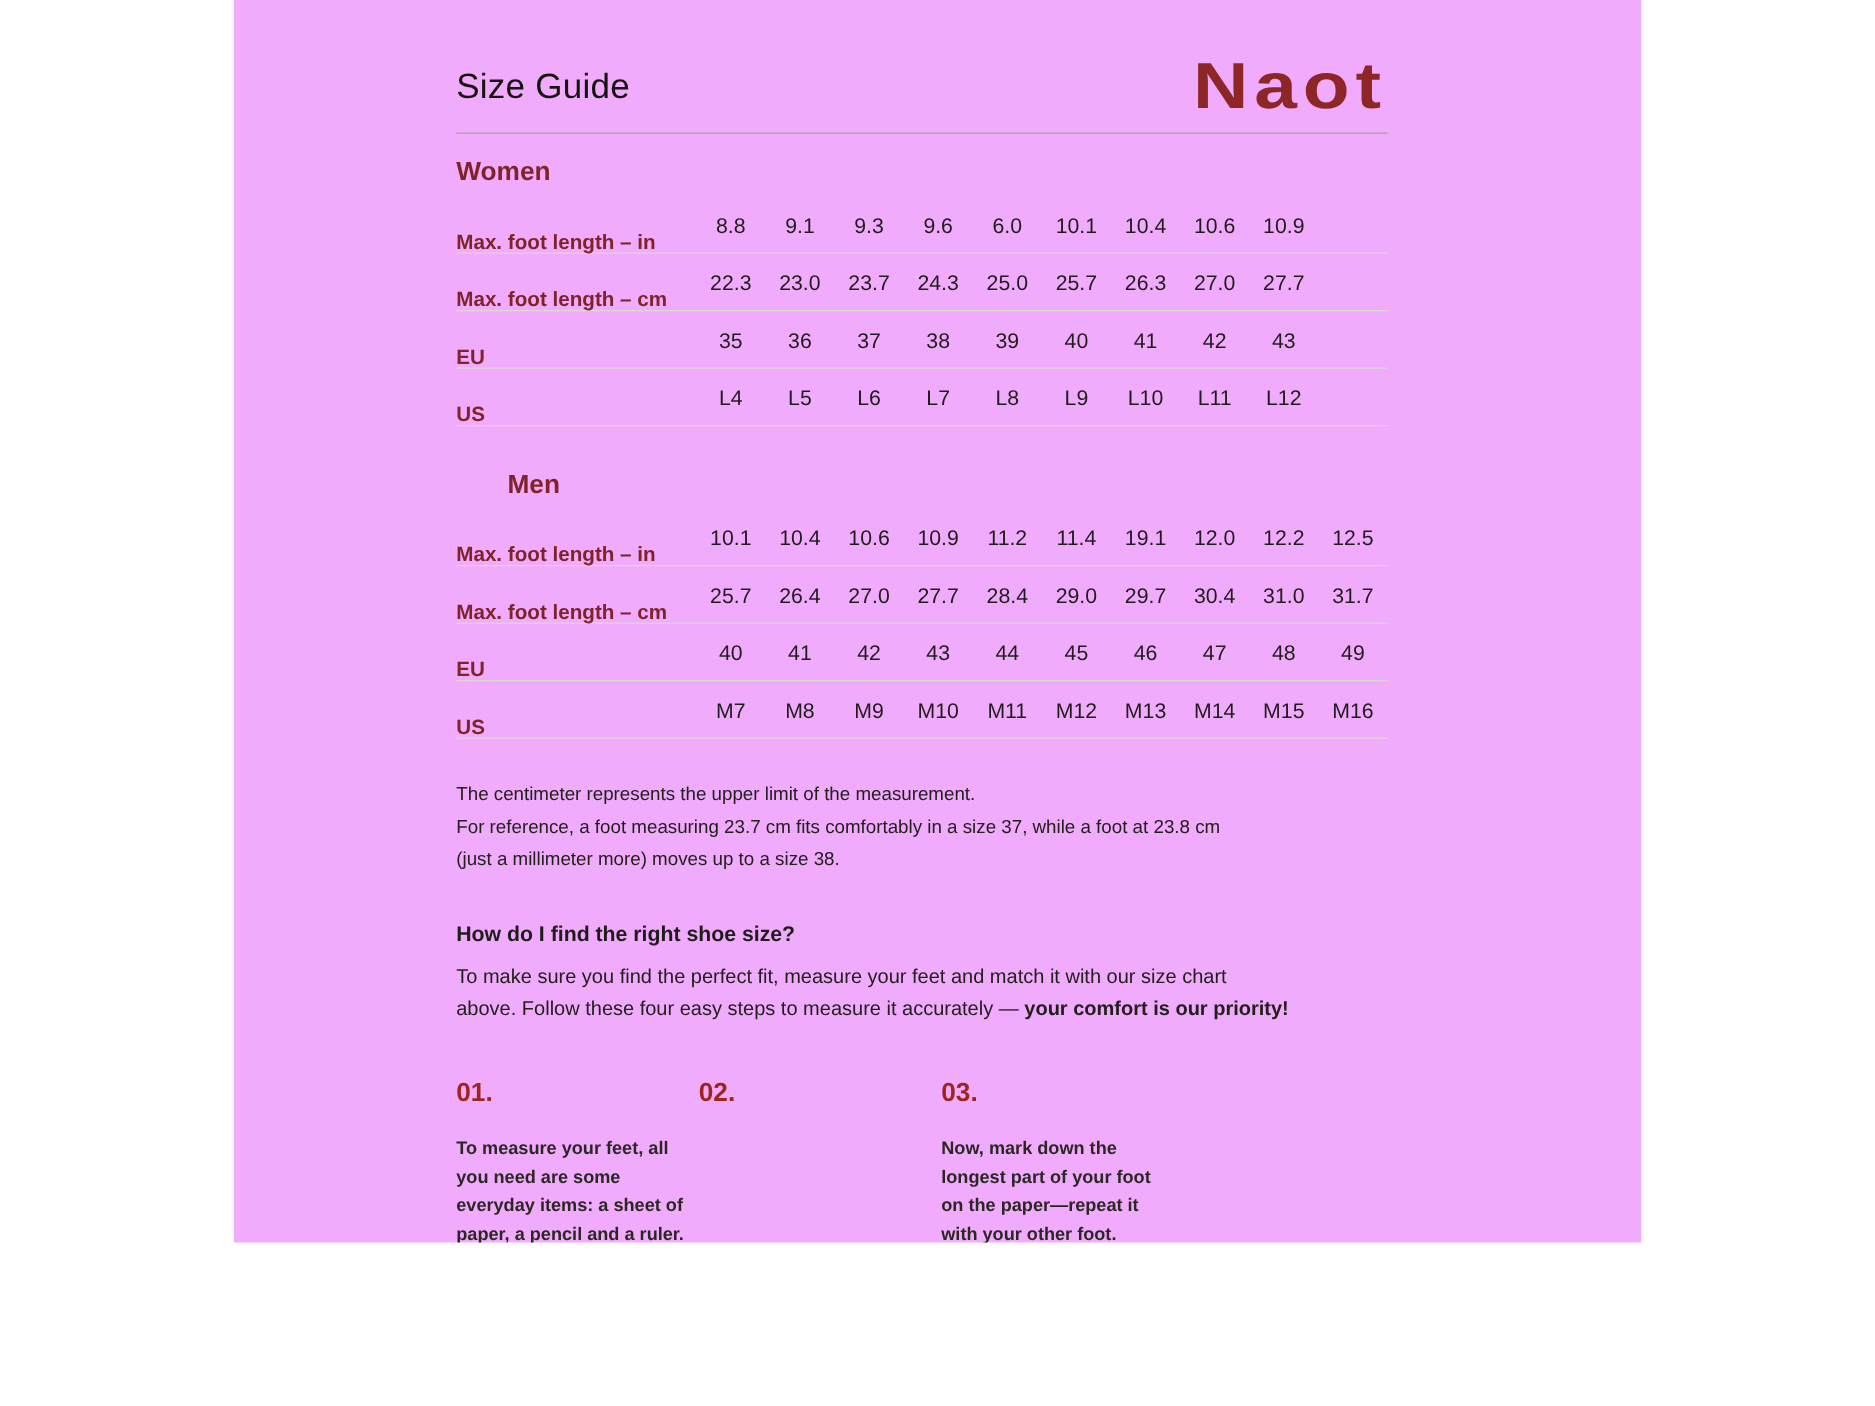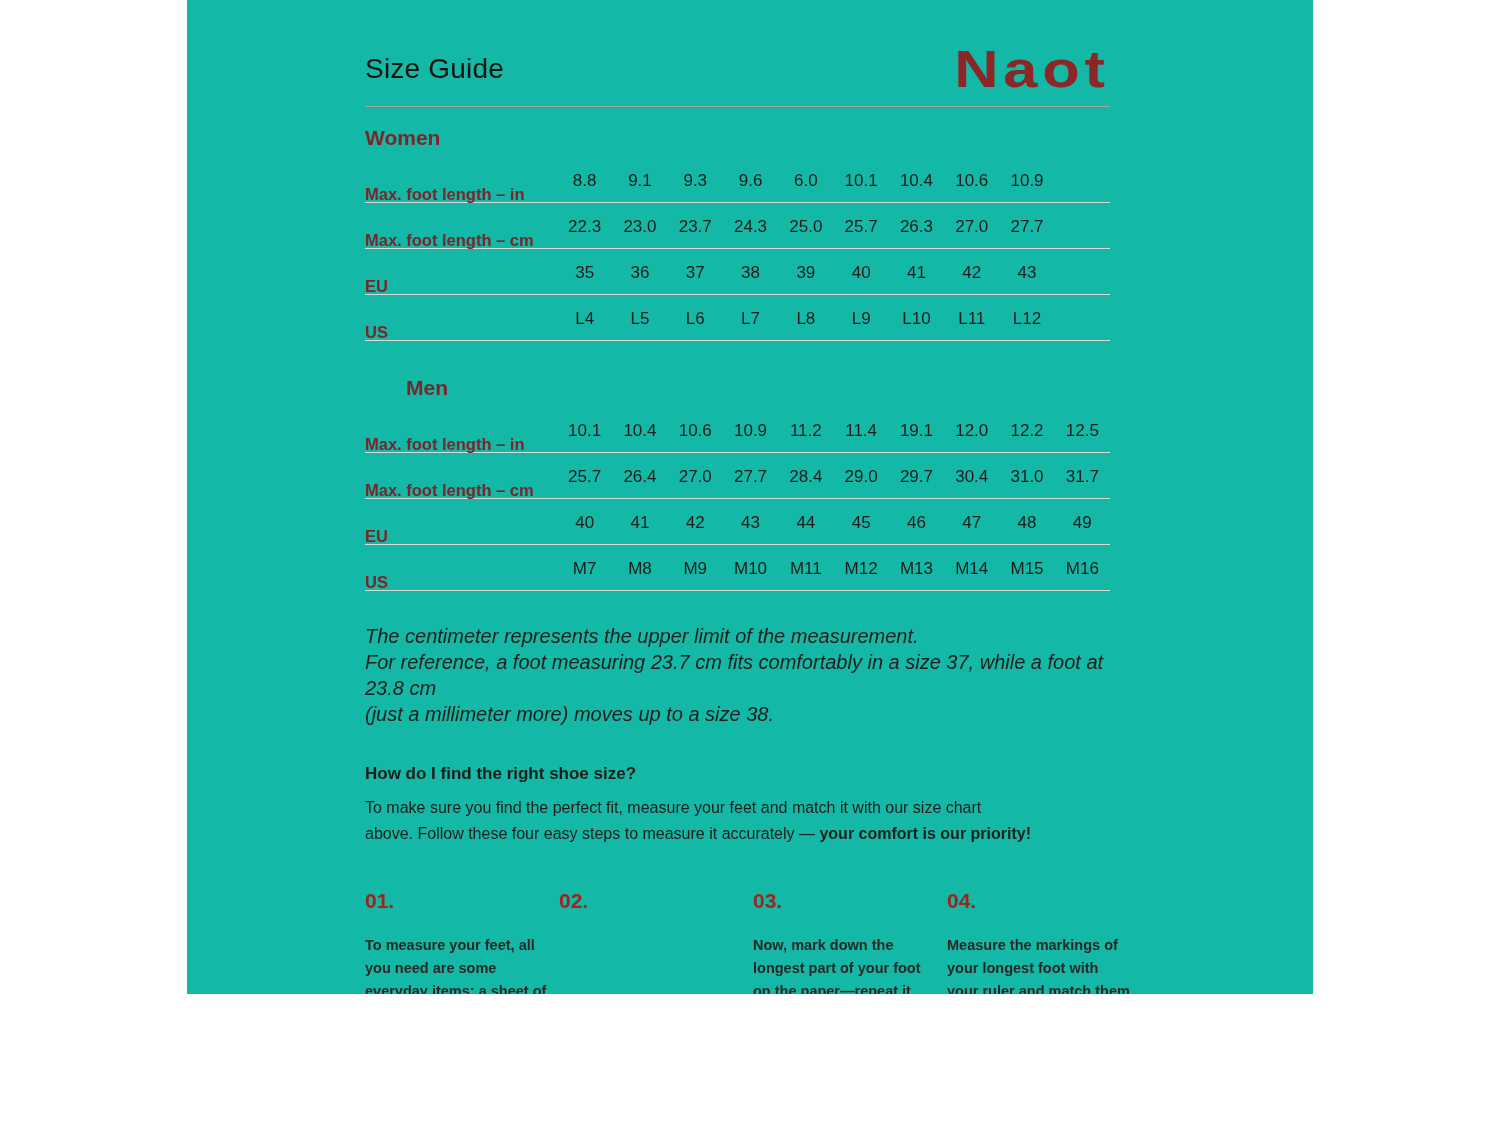--- a/index.html
+++ b/index.html
@@ -6,21 +6,21 @@
   html,body { width:1500px; height:1125px; }
   body {
     background:#ffffff;
     font-family:"Liberation Sans", sans-serif;
     color:#211e1a;
   }
   .sheet {
     position:relative;
     margin:0 auto;
     width:1126px; height:994px;
-    background:#14b8a6;
+    background:#f0abfc;
     padding:40px 0 0 178px;
     overflow:hidden;
   }
   .content { width:745px; }
 
   .hdr { display:flex; justify-content:space-between; align-items:center; height:58px; }
   .title { font-size:28px; font-weight:500; color:#17140f; letter-spacing:.2px; }
   .logo {
     font-size:52px; font-weight:bold; color:#8d2626;
     letter-spacing:4px; line-height:1;
@@ -37,21 +37,21 @@
   .trow {
     display:grid;
     grid-template-columns:192px repeat(10,55.3px);
     align-items:center;
     height:46px;
     border-bottom:1px solid #dcd8d2;
   }
   .tlabel { color:#7e2328; font-weight:bold; font-size:16.5px;margin-top:28px; }
   .tcell  { text-align:center; font-size:17px; color:#1f1c19; }
 
-  .notes { margin-top:32px; font-size:20px; line-height:26px; color:#23201c;font-style:italic; }
+  .notes { margin-top:32px; font-size:15px; line-height:26px; color:#23201c; }
 
   .howto { font-size:17px; font-weight:bold; color:#1f1c19; margin-top:34px; line-height:26px; }
   .intro { margin-top:8px; font-size:16px; line-height:26px; color:#23201c; max-width:720px; }
   .intro b { font-weight:bold; }
 
   .steps { display:grid; grid-template-columns:repeat(4,194px); margin-top:41px; }
   .stepnum { color:#9e241e; font-size:21px; font-weight:bold; line-height:26px; }
   .steptext {
     margin-top:20px; width:186px;
     font-size:14.5px; font-weight:bold; line-height:23px; color:#2b2723;
@@ -198,24 +198,20 @@
       <div class="step">
         <div class="stepnum">01.</div>
         <div class="steptext">To measure your feet, all you need are some everyday items: a sheet of paper, a pencil and a ruler.</div>
       </div>
       <div class="step">
         <div class="stepnum">02.</div>
       </div>
       <div class="step">
         <div class="stepnum">03.</div>
         <div class="steptext">Now, mark down the longest part of your foot on the paper—repeat it with your other foot.</div>
-      </div>
-      <div class="step">
-        <div class="stepnum">04.</div>
-        <div class="steptext">Measure the markings of your longest foot with your ruler and match them up on our size chart.</div>
       </div>
     </div>
 
     <div class="icons">
 
       <div class="icon">
         <svg width="108" height="95" viewBox="0 0 110 95" fill="none" stroke="#2b2723" stroke-width="2.8" stroke-linecap="round" stroke-linejoin="round">
           <path d="M27 8 H60 V92 H18 Q8 92 8 82 V27 Z" fill="#f8f6f3"></path>
           <path d="M27 8 L8 27 L27 27 Z" fill="#d6402e"></path>
           <rect x="54" y="6" width="20" height="84" rx="5" fill="#f8f6f3"></rect>

